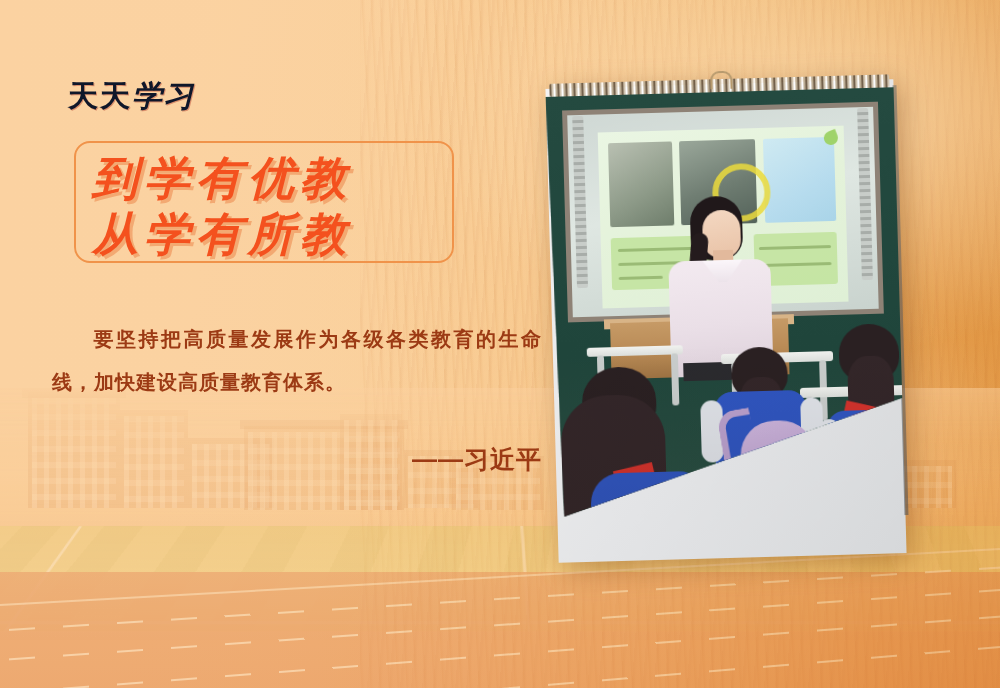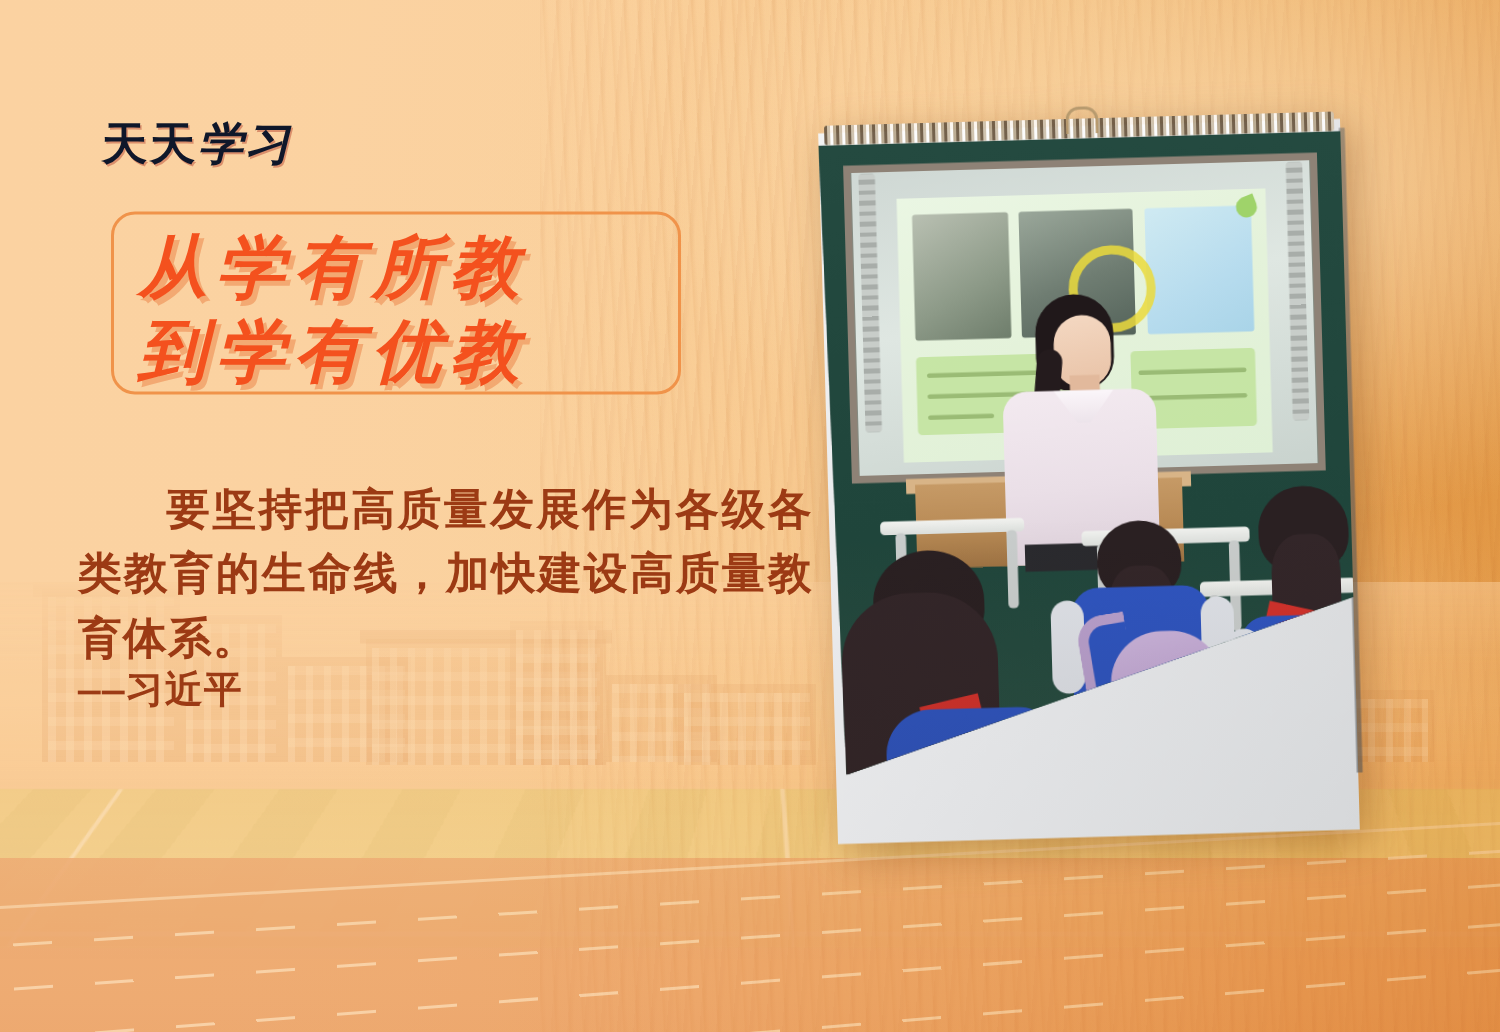--- a/index.html
+++ b/index.html
@@ -140,29 +140,30 @@
     color:#f4511e;
     text-shadow:3px 3px 0 rgba(232,120,58,.45);
     white-space:nowrap;
   }
 
   
   .quote{
     position:absolute;left:52px;top:318px;width:490px;
     font-family:"DejaVu Serif","Liberation Serif",serif;
     font-weight:bold;
-    font-size:29px;line-height:43px;
+    font-size:20px;line-height:43px;
     letter-spacing:1px;
     color:#9c3a14;
     text-align:justify;
   }
   .quote .indent{display:inline-block;width:2em;}
   .attrib{
     position:absolute;left:52px;top:443px;width:490px;
-    font-family:Liberation Mono, monospace;
+    text-align:right;
+    font-family:Liberation Sans, sans-serif;
     font-weight:bold;font-size:25px;letter-spacing:1px;
     color:#9c3a14;
   }
 
   
   .calendar{
     position:absolute;left:552px;top:84px;
     width:348px;height:474px;
     transform:rotate(-1.6deg);
     filter:drop-shadow(6px 8px 14px rgba(120,60,10,.38));
@@ -358,22 +359,22 @@
 
     <div class="campus-wash"></div>
   </div>
 
   <div class="logo">
     <span>天天</span><span class="cursive">学习</span>
   </div>
 
   <div class="headline-box"></div>
   <div class="headline">
+    <div class="hl">到学有优教</div>
     <div class="hl">从学有所教</div>
-    <div class="hl">到学有优教</div>
   </div>
 
   <div class="quote"><span class="indent"></span><span>要坚持把高质量发展作为各级各类教育的生命线，加快建设高质量教育体系。</span></div>
   <div class="attrib">——习近平</div>
 
   <div class="calendar">
     <div class="cal-page"></div>
     <div class="cal-edge"></div>
 
     <div class="photo">

